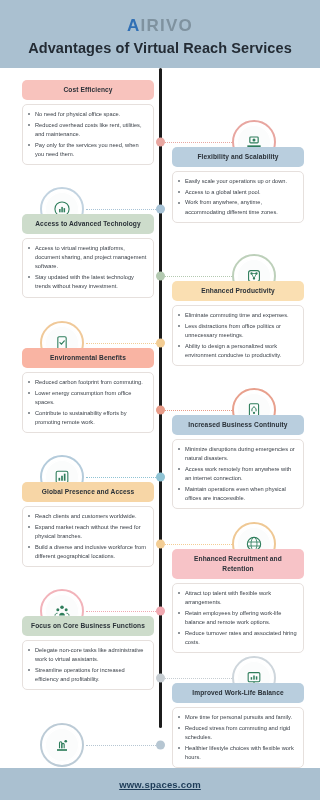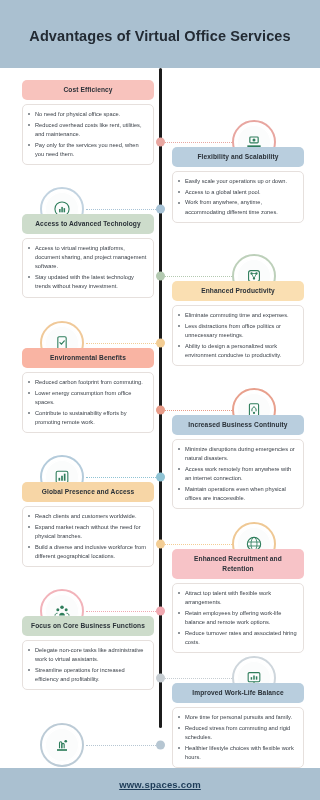--- a/index.html
+++ b/index.html
@@ -170,21 +170,22 @@
     font-weight: 700;
     color: #1d3b57;
     text-decoration: underline;
     letter-spacing: 0.2px;
   }
 </style>
 </head>
 <body>
 
 <div class="header">
-  <div class="header-title">Advantages of Virtual Office Services</div>
+  <div class="logo"><span class="accent">A</span><span>IRIVO</span></div>
+  <div class="header-title">Advantages of Virtual Reach Services</div>
 </div>
 
 <div class="board">
   <div class="spine"></div>
   <div id="timeline-content">
       <div class="card" style="left:22px;top:12px;">
         <div class="card-head" style="background:#f8c3bd;">Cost Efficiency</div>
         <div class="card-body">
           <ul>
             <li>No need for physical office space.</li>

